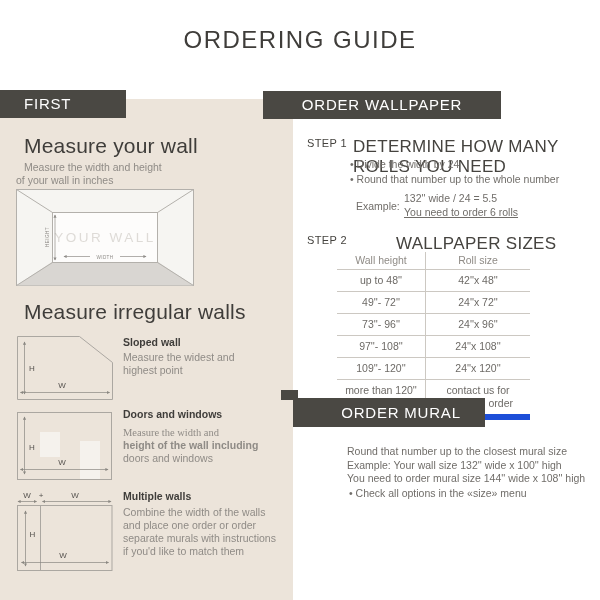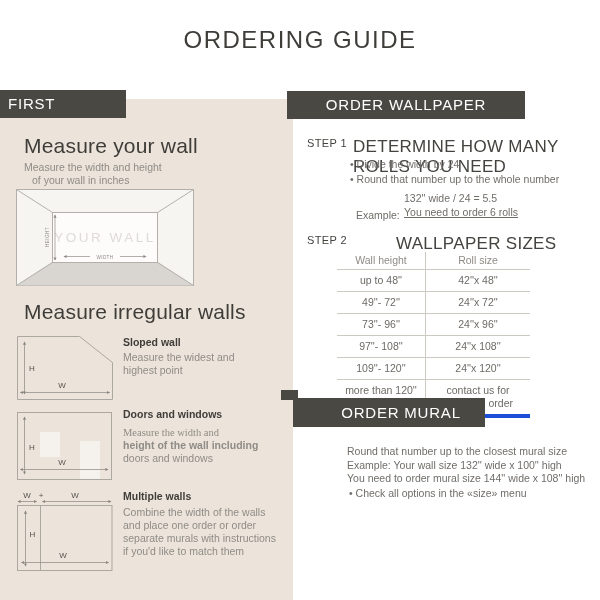--- a/index.html
+++ b/index.html
@@ -4,35 +4,35 @@
 <style>
   html,body{margin:0;padding:0;background:#fff;}
   .canvas{position:relative;width:600px;height:600px;background:#ffffff;
           font-family:"Liberation Sans",sans-serif;overflow:hidden;}
   .abs{position:absolute;}
   .page-title{left:0;right:0;top:26px;text-align:center;font-size:24px;
               letter-spacing:1.5px;color:#3f3d3a;}
   .beige{left:0;top:99px;width:293px;height:501px;background:#ece4da;}
   .bar{background:#4a4843;color:#fff;font-size:15px;letter-spacing:.8px;
        line-height:28px;}
-  .bar-first{left:0;top:90px;width:126px;height:28px;padding-left:8px;box-sizing:border-box;}
-  .bar-wallpaper{left:263px;top:91px;width:238px;height:28px;text-align:center;margin-left:24px;}
+  .bar-first{left:0;top:90px;width:126px;height:28px;padding-left:24px;box-sizing:border-box;}
+  .bar-wallpaper{left:263px;top:91px;width:238px;height:28px;text-align:center;}
   .bar-mural{left:293px;top:398px;width:168px;height:29px;text-align:center;line-height:29px;padding-left:24px;}
   .bar-fold{left:281px;top:390px;width:17px;height:10px;background:#4a4843;}
   .h-big{font-size:21px;color:#3f3d3a;letter-spacing:.2px;}
   .gray-text{font-size:10.5px;line-height:13.5px;color:#8f8b86;}
   .bold-label{font-size:10.5px;font-weight:bold;color:#3f3d3a;}
   .step-label{font-size:11px;color:#45433f;letter-spacing:.4px;}
   .step-head{font-size:17px;color:#45433f;letter-spacing:.3px;}
   .bullet-line{font-size:10.5px;color:#706d69;line-height:15px;}
   .example{font-size:10.5px;color:#706d69;}
   .size-table{left:337px;top:252px;width:193px;font-size:10.5px;}
   .t-row{display:flex;border-top:1px solid #ccc8c2;}
   .t-row.header{border-top:none;}
-  .t-row.last{border-bottom:4px solid #1d4ed8;}
+  .t-row.last{border-bottom:6px solid #1d4ed8;}
   .t-c1{width:88px;border-right:1px solid #ccc8c2;text-align:center;}
   .t-c2{width:104px;text-align:center;}
   .t-row .t-c1,.t-row .t-c2{line-height:21px;color:#6d6a66;white-space:pre-line;}
   .t-row.header .t-c1,.t-row.header .t-c2{line-height:17px;color:#8f8b86;}
   .t-row.last .t-c1,.t-row.last .t-c2{line-height:13px;padding:4px 0;}
   .mural-line{font-size:10.5px;color:#706d69;line-height:13.5px;}
   svg text{font-family:"Liberation Sans",sans-serif;}
 </style>
 </head>
 <body>
@@ -42,21 +42,21 @@
   <div class="abs page-title">ORDERING GUIDE</div>
 
   <div class="abs beige"></div>
 
   <div class="abs bar bar-first">
     <span>FIRST</span>
   </div>
 
   <div class="abs h-big" style="left:24px;top:134px;">Measure your wall</div>
   <div class="abs gray-text" style="left:24px;top:161px;">Measure the width and height</div>
-  <div class="abs gray-text" style="left:32px;top:174px;">of your wall in inches</div>
+  <div class="abs gray-text" style="left:16px;top:174px;">of your wall in inches</div>
 
   <svg class="abs" style="left:16px;top:189px;" width="178" height="97" viewBox="0 0 178 97">
     <defs>
       <marker id="a1" viewBox="0 0 6 6" refX="5" refY="3" markerWidth="4.5" markerHeight="4.5" orient="auto-start-reverse">
         <path d="M0,0 L6,3 L0,6 z" fill="#8f8c88"></path>
       </marker>
     </defs>
     <rect x="0.5" y="0.5" width="177" height="96" fill="#f6f5f2" stroke="#b3b0ab" stroke-width="1"></rect>
     <polygon points="36,73 142,73 177.5,96.5 0.5,96.5" fill="#d9d6d2"></polygon>
     <line x1="0.5" y1="0.5" x2="36.5" y2="23.5" stroke="#b3b0ab" stroke-width="1"></line>
@@ -134,21 +134,21 @@
   <div class="abs gray-text" style="left:123px;top:545px;">if you'd like to match them</div>
 
   <div class="abs bar bar-wallpaper">
     <span>ORDER WALLPAPER</span>
   </div>
 
   <div class="abs step-label" style="left:307px;top:137px;">STEP 1</div>
   <div class="abs step-head" style="left:353px;top:137px;">DETERMINE HOW MANY ROLLS YOU NEED</div>
   <div class="abs bullet-line" style="left:350px;top:157px;">• Divide the width by 24</div>
   <div class="abs bullet-line" style="left:350px;top:172px;">• Round that number up to the whole number</div>
-  <div class="abs example" style="left:356px;top:209px;">Example:</div>
+  <div class="abs example" style="left:356px;top:200px;">Example:</div>
   <div class="abs example" style="left:404px;top:192px;">132'' wide / 24 = 5.5</div>
   <div class="abs example" style="left:404px;top:206px;text-decoration:underline;">You need to order 6 rolls</div>
 
   <div class="abs step-label" style="left:307px;top:234px;">STEP 2</div>
   <div class="abs step-head" style="left:350px;top:234px;margin-left:46px;">WALLPAPER SIZES</div>
 
   <div class="abs size-table">
     <div class="t-row header">
       <div class="t-c1">Wall height</div>
       <div class="t-c2">Roll size</div>

